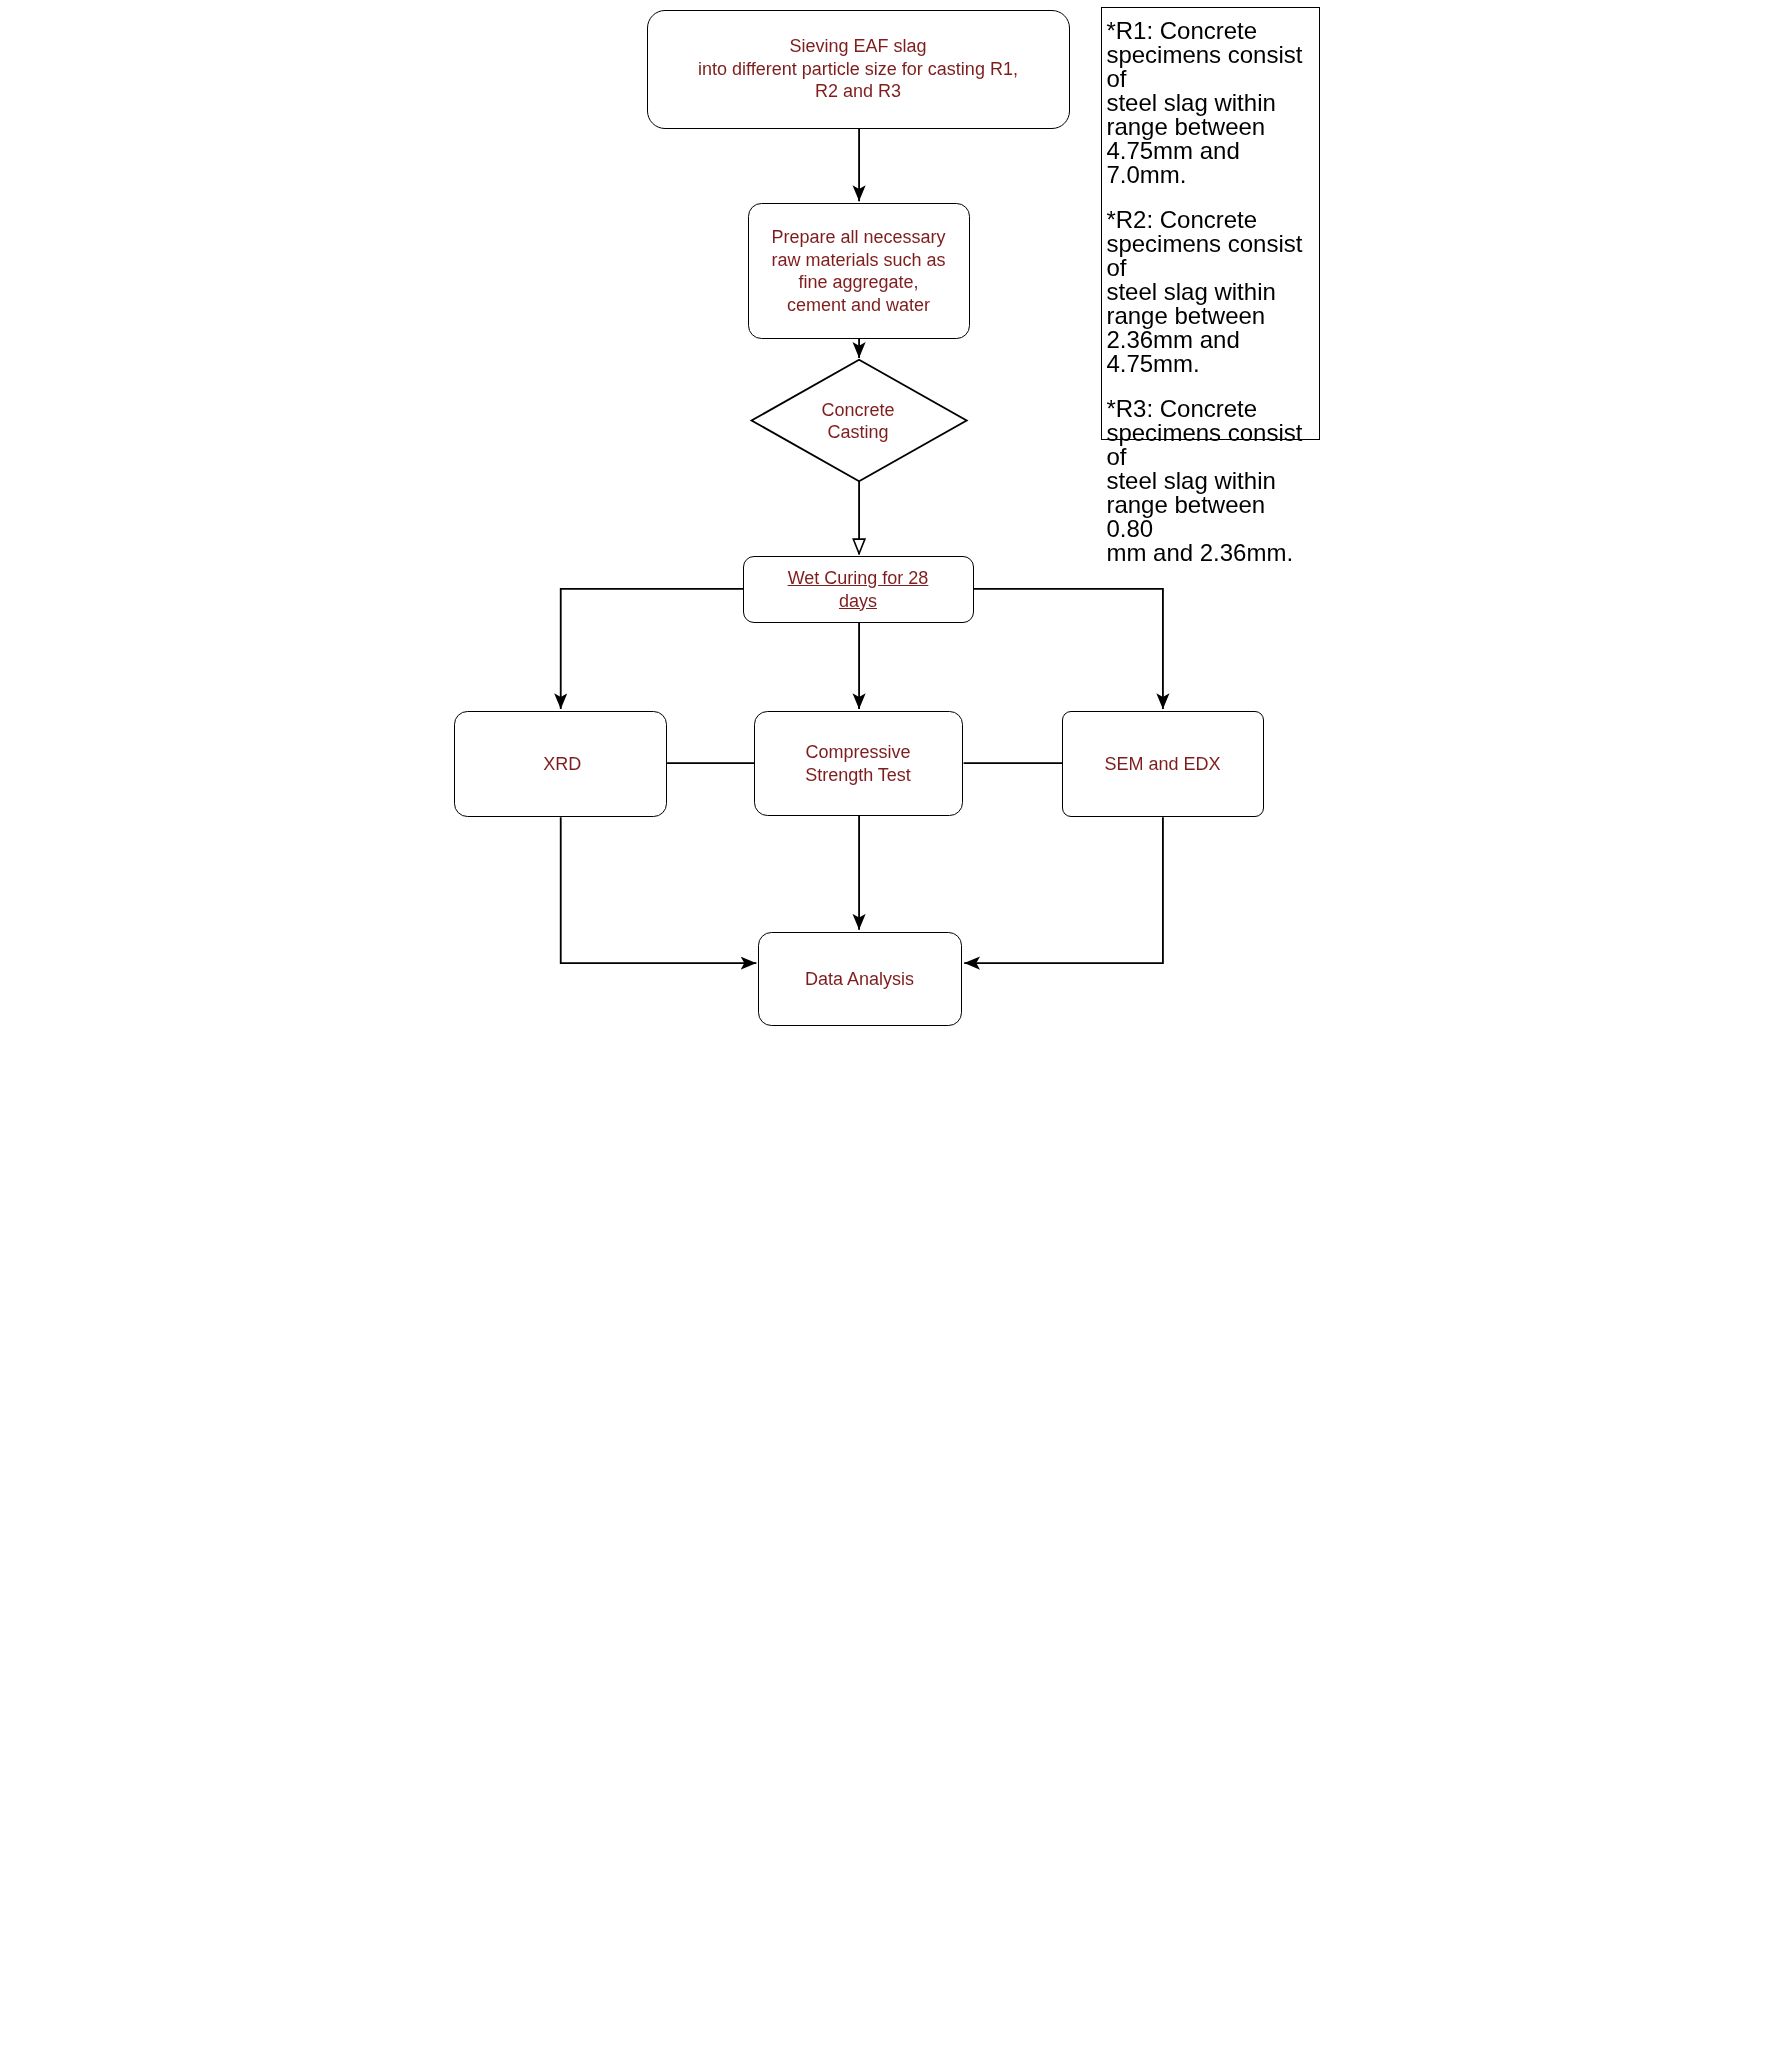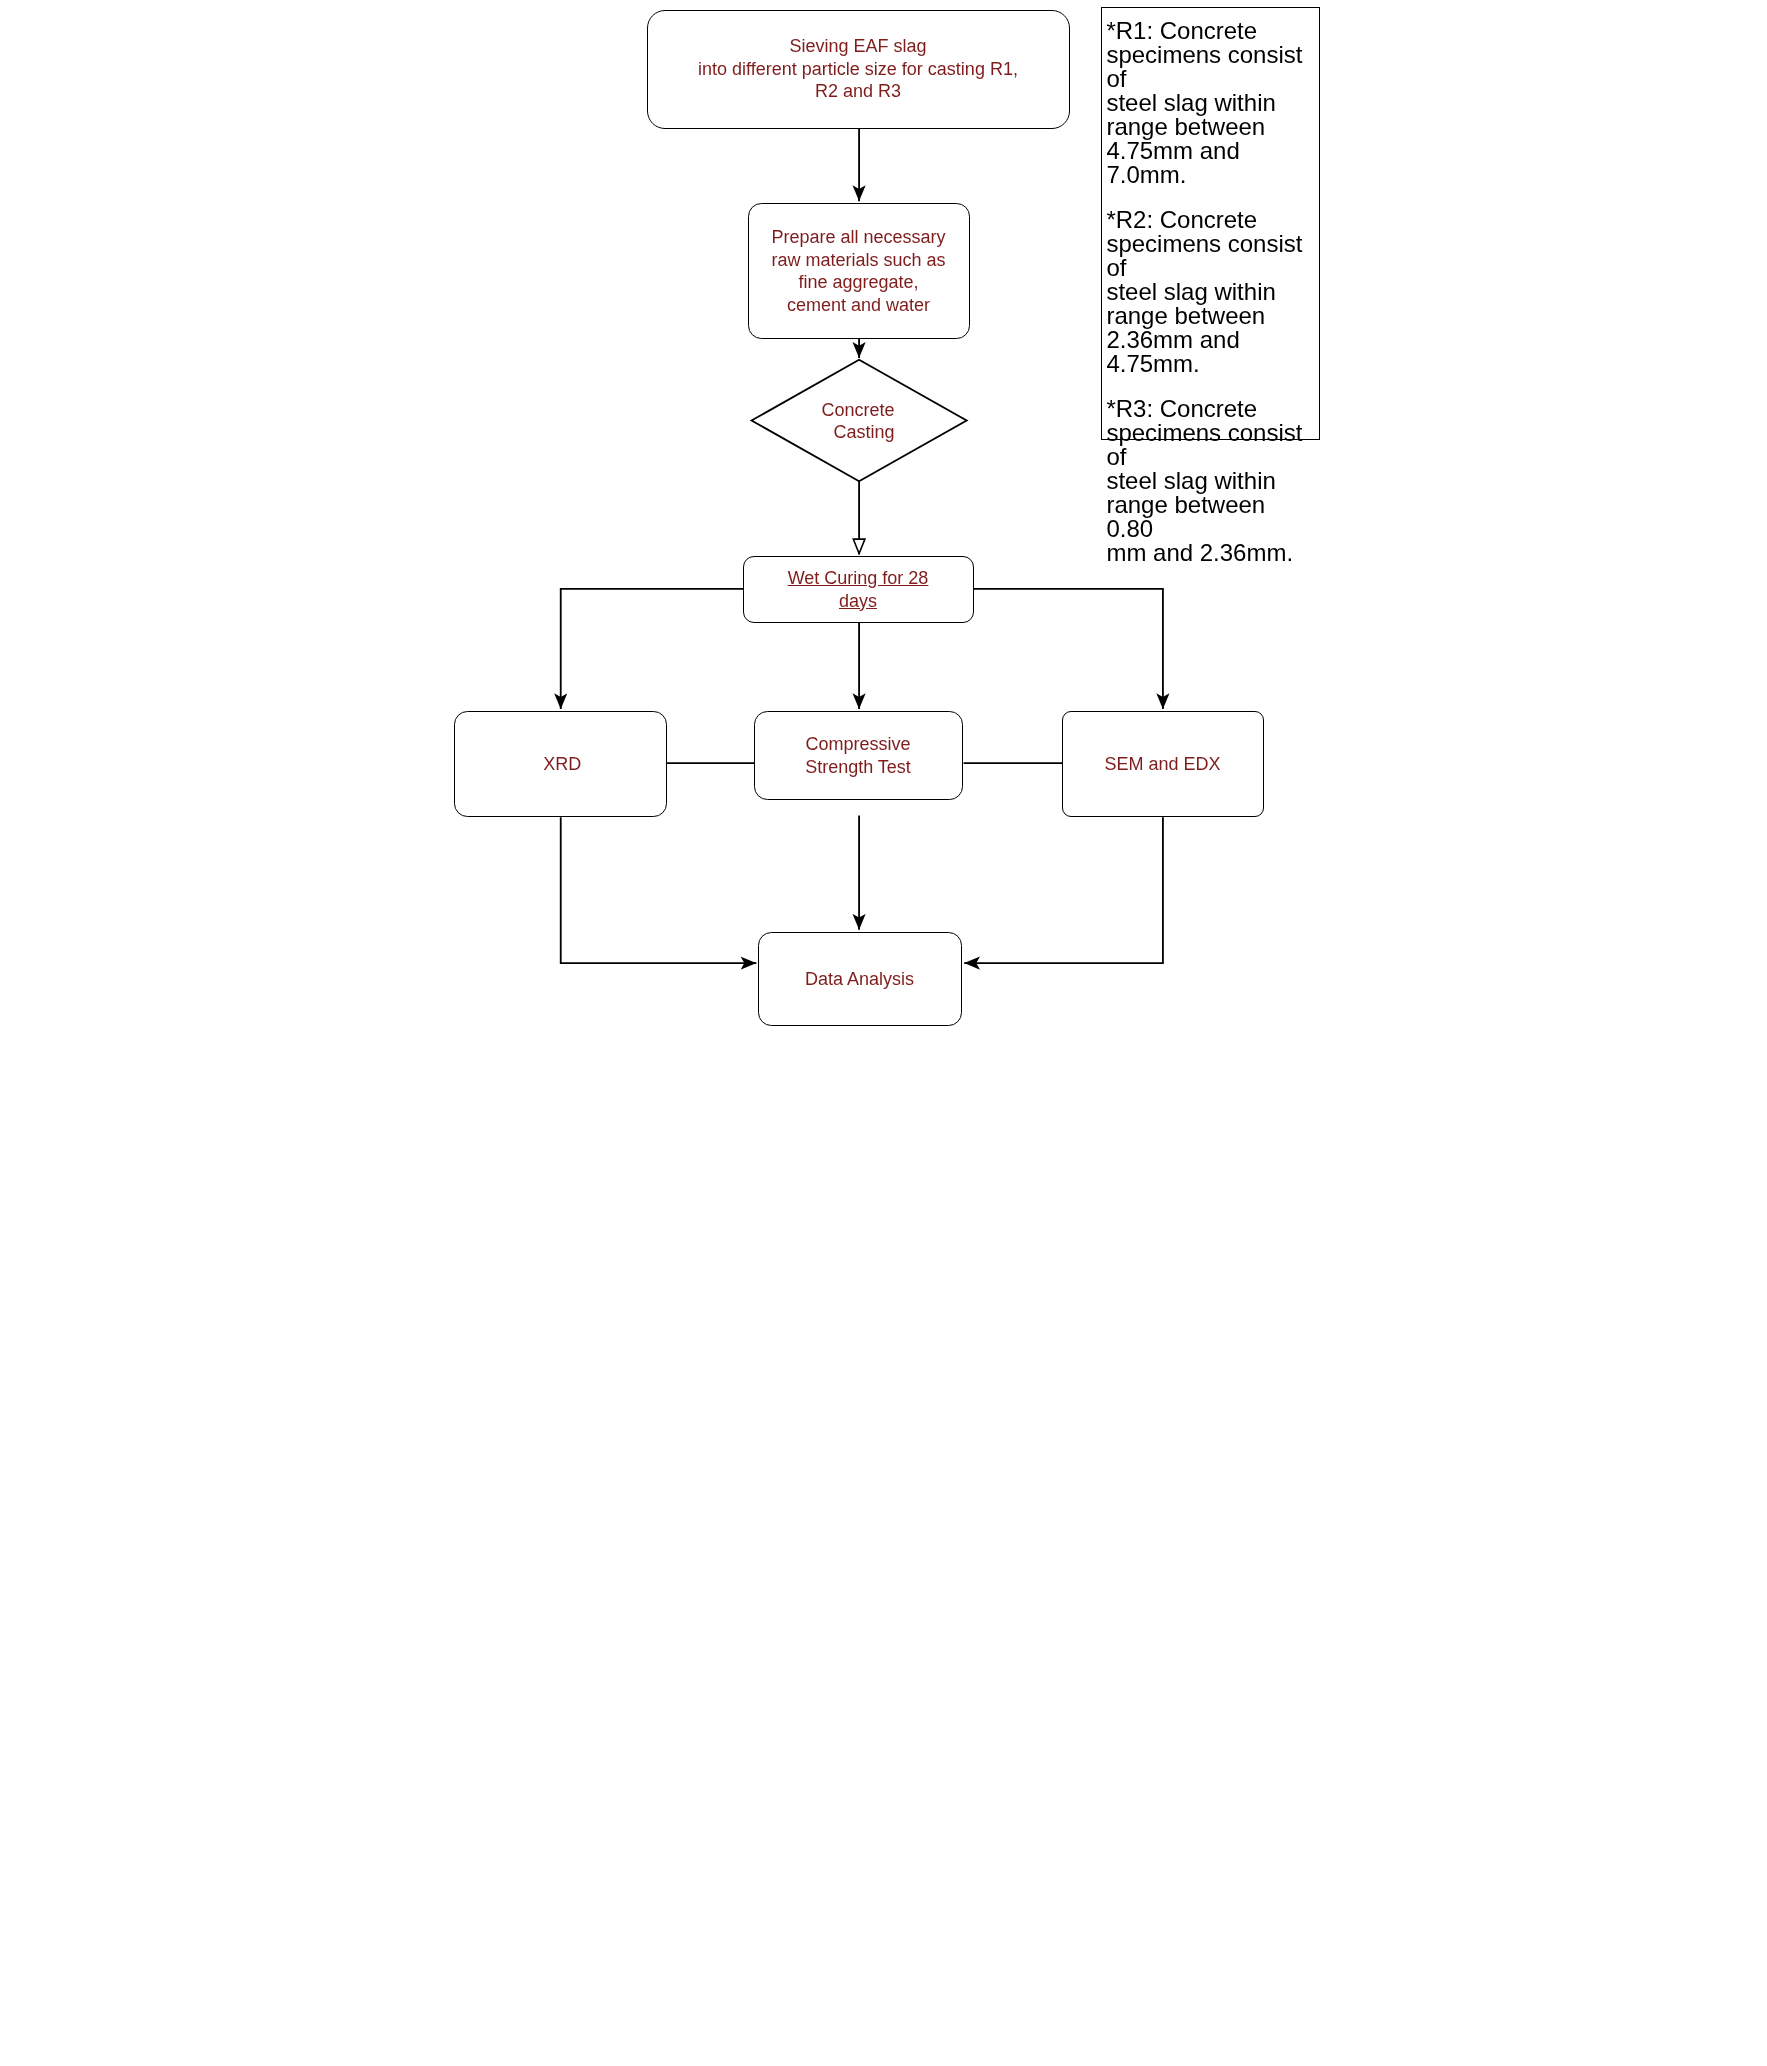--- a/index.html
+++ b/index.html
@@ -107,35 +107,35 @@
 R2 and R3</span>
   </div>
 
   <div class="node" style="left:306px; top:203px; width:222px; height:136px; border-radius:13.4px;">
     <span>Prepare all necessary
 raw materials such as
 fine aggregate,
 cement and water</span>
   </div>
 
-  <div class="node diamond-label" style="left:309px; top:360px; width:215px; height:122px;text-align:right;">
+  <div class="node diamond-label" style="left:309px; top:360px; width:215px; height:122px;">
     <span>Concrete
 Casting</span>
   </div>
 
   <div class="node" style="left:301px; top:556px; width:231px; height:67px; border-radius:11px;text-decoration:underline;">
     <span>Wet Curing for 28
 days</span>
   </div>
 
   <div class="node" style="left:12px; top:711px; width:213px; height:106px; border-radius:13.4px;padding-left:8px;">
     <span>XRD</span>
   </div>
 
-  <div class="node" style="left:312px; top:711px; width:209px; height:89px; border-radius:13.4px;">
+  <div class="node" style="left:312px; top:711px; width:209px; height:105px; border-radius:13.4px;">
     <span>Compressive
 Strength Test</span>
   </div>
 
   <div class="node" style="left:620px; top:711px; width:202px; height:106px; border-radius:9px;">
     <span>SEM and EDX</span>
   </div>
 
   <div class="node" style="left:316px; top:932px; width:204px; height:94px; border-radius:13.4px;">
     <span>Data Analysis</span>

